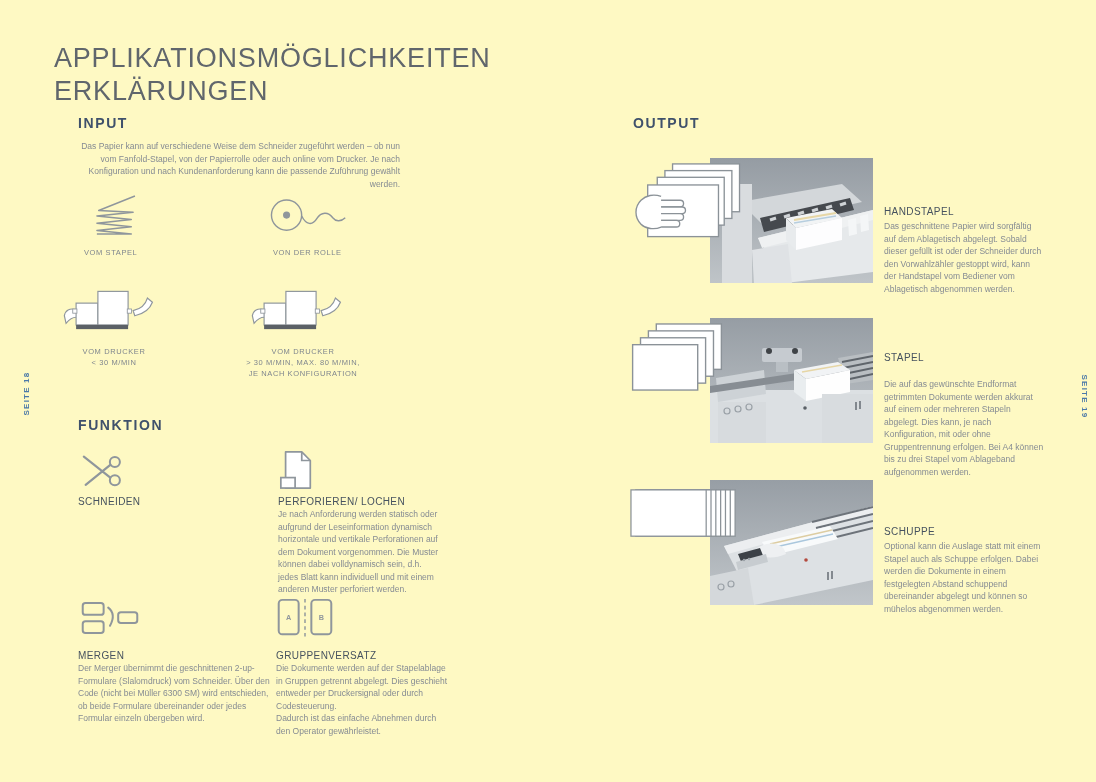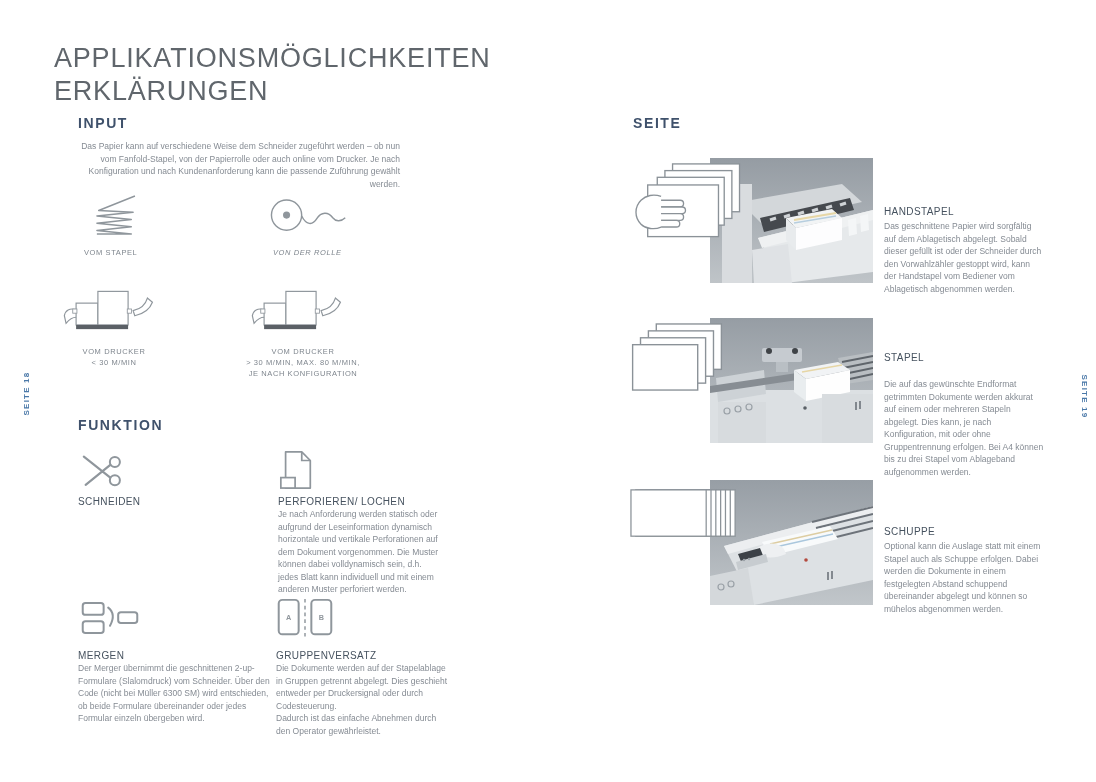--- a/index.html
+++ b/index.html
@@ -1,17 +1,17 @@
 <!DOCTYPE html>
 <html><head>
 <meta charset="utf-8">
 <style>
   html,body{margin:0;padding:0;background:#e8e8e8;}
   .page{
-    position:relative;width:1096px;height:782px;background:#ffffff;
+    position:relative;width:1096px;height:782px;background:#fef9c3;
     margin:0 auto;overflow:hidden;
     font-family:"Liberation Sans", sans-serif;color:#858b93;
   }
   .abs{position:absolute;}
   .page-title{
     left:54px;top:42px;font-size:27px;line-height:33px;font-weight:400;
     color:#60666c;letter-spacing:0.8px;
   }
   .side-label{
     font-size:8px;font-weight:bold;letter-spacing:1.2px;color:#4a78a8;white-space:nowrap;
@@ -52,21 +52,21 @@
   </div>
   <div class="abs small-caps-label" style="left:84px;top:248px;">VOM STAPEL</div>
 
   <div class="abs" style="left:263px;top:192px;">
     <svg width="88" height="48" viewBox="0 0 98 54">
       <circle cx="26" cy="26" r="17" fill="none" stroke="#8f969c" stroke-width="1.6"></circle>
       <circle cx="26" cy="26" r="4" fill="#8f969c"></circle>
       <path d="M43 27 c5 10 12 11 17 3 c5 -8 13 -8 18 -1 c3 4 9 5 14 0" fill="none" stroke="#8f969c" stroke-width="1.6"></path>
     </svg>
   </div>
-  <div class="abs small-caps-label" style="left:273px;top:248px;font-style:italic;">VON DER ROLLE</div>
+  <div class="abs small-caps-label" style="left:273px;top:248px;">VON DER ROLLE</div>
 
   <div class="abs" style="left:62px;top:283px;">
     <svg width="102" height="52" viewBox="0 0 120 62">
       <path d="M17 32 C8 29 3 33 2 39 L4 48 C9 42 13 40 18 41 Z" fill="#ffffff" stroke="#8f969c" stroke-width="1.4"></path>
       <rect x="16" y="24" width="26" height="26" fill="#ffffff" stroke="#8f969c" stroke-width="1.4"></rect>
       <rect x="42" y="10" width="36" height="40" fill="#ffffff" stroke="#8f969c" stroke-width="1.4"></rect>
       <rect x="12" y="31" width="5" height="5" fill="#ffffff" stroke="#8f969c" stroke-width="1"></rect>
       <rect x="77" y="31" width="5" height="5" fill="#ffffff" stroke="#8f969c" stroke-width="1"></rect>
       <path d="M84 33 C93 31 99 25 101 18 L107 23 C104 31 96 37 86 39 Z" fill="#ffffff" stroke="#8f969c" stroke-width="1.4"></path>
       <rect x="16" y="50" width="62" height="5" fill="#5b6066"></rect>
@@ -132,21 +132,21 @@
       <text x="14" y="25.5" text-anchor="middle" font-size="8" font-weight="bold" fill="#8f969c">A</text>
       <line x1="32" y1="2" x2="32" y2="44" stroke="#8f969c" stroke-width="1.6" stroke-dasharray="4 3.5"></line>
       <rect x="39" y="3" width="22" height="38" rx="4" fill="none" stroke="#8f969c" stroke-width="2.2"></rect>
       <text x="50" y="25.5" text-anchor="middle" font-size="8" font-weight="bold" fill="#8f969c">B</text>
     </svg>
   </div>
   <div class="abs item-title" style="left:276px;top:650px;">GRUPPENVERSATZ</div>
   <div class="abs body-text pre-line" style="left:276px;top:662px;width:172px;">Die Dokumente werden auf der Stapelablage in Gruppen getrennt abgelegt. Dies geschieht entweder per Druckersignal oder durch Codesteuerung.
 Dadurch ist das einfache Abnehmen durch den Operator gewährleistet.</div>
 
-  <div class="abs section-heading" style="left:633px;top:115px;">SEITE</div>
+  <div class="abs section-heading" style="left:633px;top:115px;">OUTPUT</div>
 
   <div class="abs" style="left:710px;top:158px;">
     <svg class="photo" viewBox="0 0 163 125">
       <defs>
         <linearGradient id="pg1" x1="0" y1="0" x2="0" y2="1">
           <stop offset="0" stop-color="#959ca3"></stop>
             <stop offset="1" stop-color="#bfc4c8"></stop>
         </linearGradient>
       </defs>
       <rect width="163" height="125" fill="url(#pg1)"></rect>

